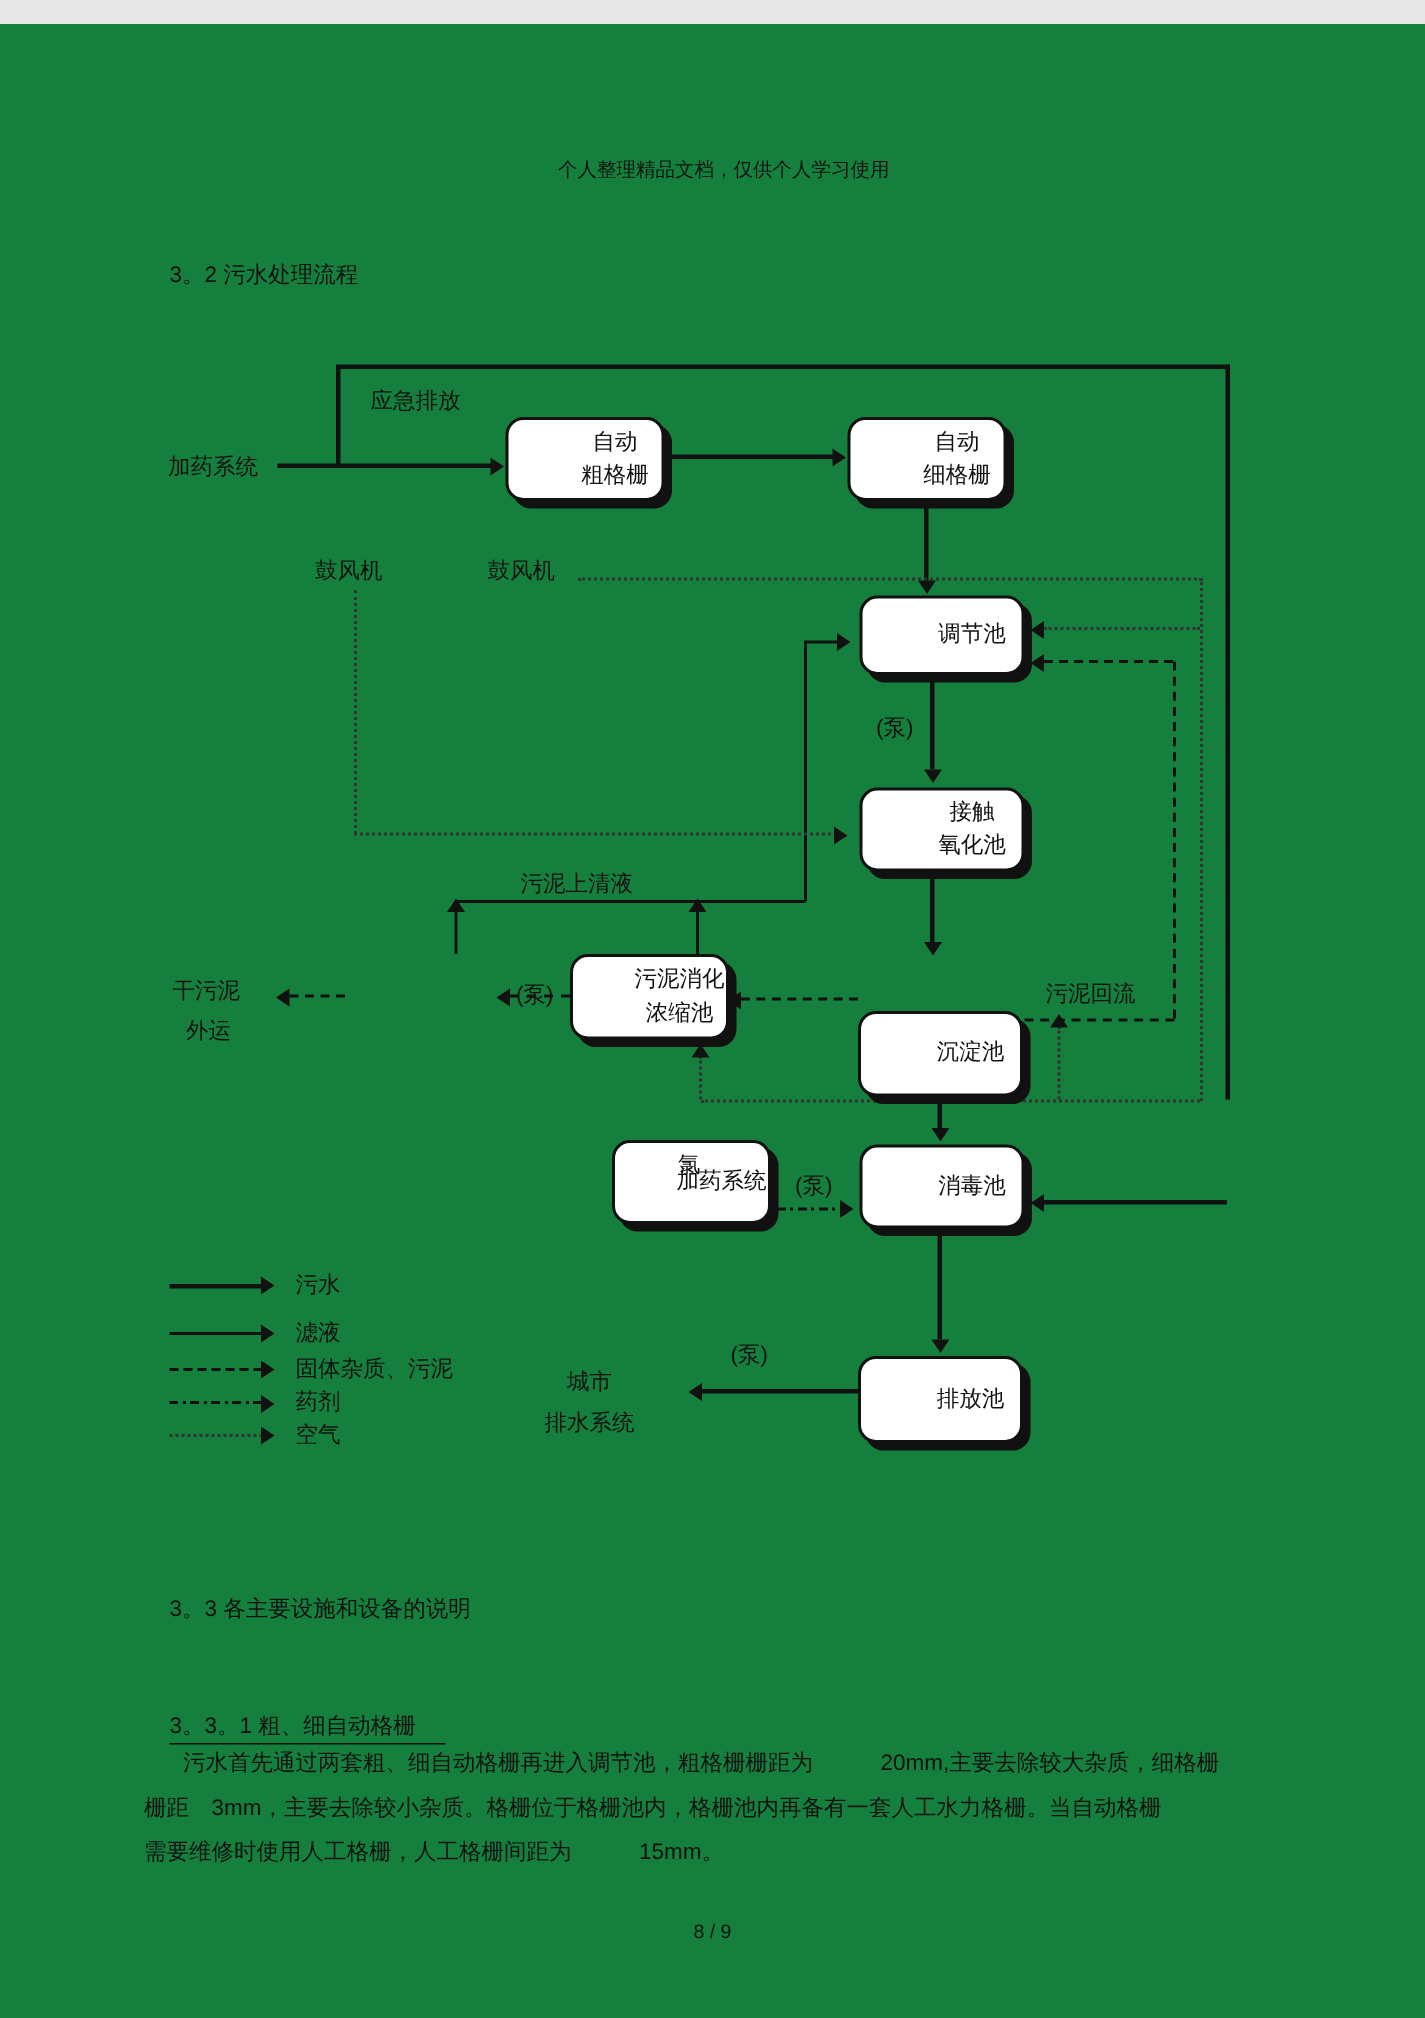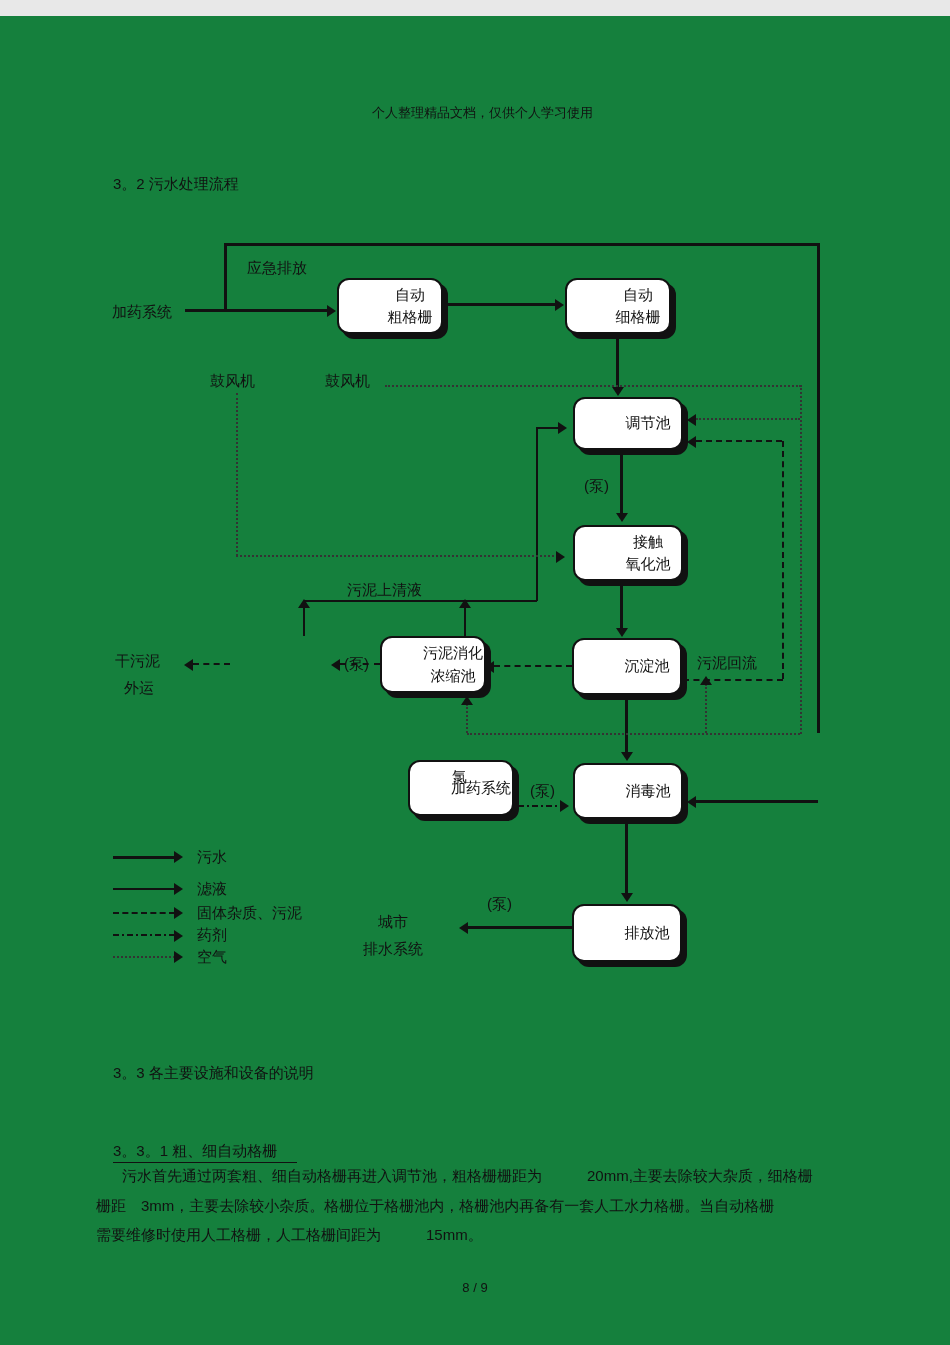--- a/index.html
+++ b/index.html
@@ -103,21 +103,21 @@
     <span>自动</span>
     <span>细格栅</span>
   </div>
   <div class="node" style="left:573px;top:381px;width:110px;height:53px;">
     <span>调节池</span>
   </div>
   <div class="node" style="left:573px;top:509px;width:110px;height:56px;">
     <span>接触</span>
     <span>氧化池</span>
   </div>
-  <div class="node" style="left:572px;top:622px;width:110px;height:57px;">
+  <div class="node" style="left:572px;top:658px;width:110px;height:57px;">
     <span>沉淀池</span>
   </div>
   <div class="node" style="left:380px;top:620px;width:106px;height:57px;">
     <span>污泥消化</span>
     <span>浓缩池</span>
   </div>
   <div class="node" style="left:573px;top:747px;width:110px;height:56px;">
     <span>消毒池</span>
   </div>
   <div class="node" style="left:408px;top:744px;width:106px;height:56px;">

